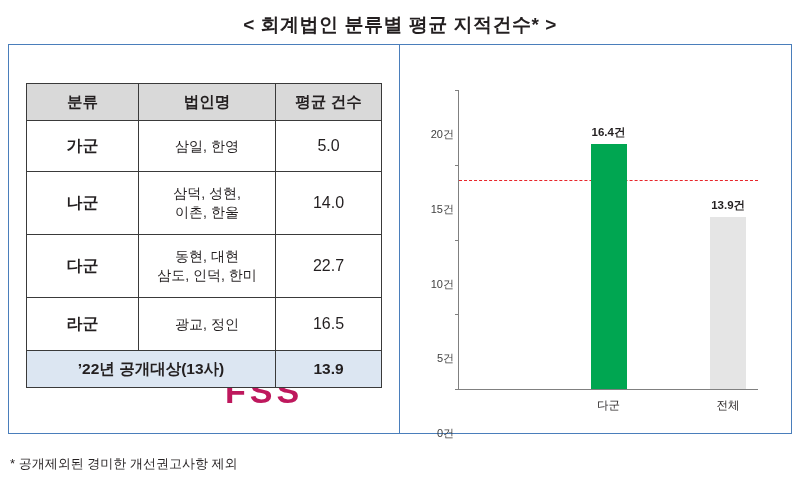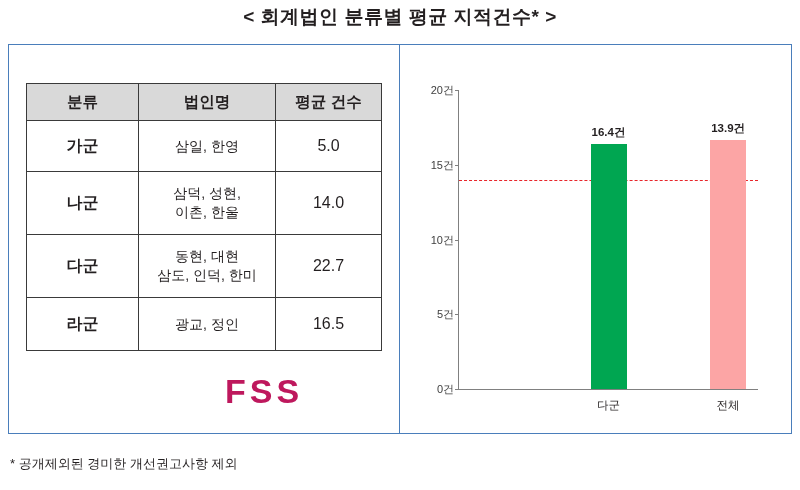--- a/index.html
+++ b/index.html
@@ -16,21 +16,21 @@
     overflow: hidden;
   }
   #page {
     position: relative;
     width: 800px;
     height: 490px;
   }
   
   #title {
     position: absolute;
-    top: 4px;
+    top: 12px;
     left: 0;
     width: 800px;
     text-align: center;
     font-size: 19px;
     font-weight: bold;
     letter-spacing: 0.5px;
     color: #231f20;
   }
   
   #frame {
@@ -134,20 +134,21 @@
     box-sizing: border-box;
   }
   .ytick {
     position: absolute;
     right: 100%;
     margin-right: 5px;
     transform: translateY(-50%);
     font-size: 11px;
     color: #404040;
     white-space: nowrap;
+    margin-top: 44px;
   }
   .ytick-mark {
     position: absolute;
     left: -4px;
     width: 4px;
     height: 1px;
     background: #808080;
   }
   .gridline-row {
     position: absolute;
@@ -248,20 +249,24 @@
           </td>
           <td class="val">22.7</td>
         </tr>
         <tr class="r4">
           <td class="cat">라군</td>
           <td class="names">
             <span>광교, 정인</span>
           </td>
           <td class="val">16.5</td>
         </tr>
+        <tr class="total">
+          <td colspan="2">’22년 공개대상(13사)</td>
+          <td>13.9</td>
+        </tr>
       </tbody>
     </table>
   </div>
 
   <div id="chart">
     <div id="plot">
 
       <div id="refline" style="bottom: 207.805px; border-top-color: rgb(232, 38, 43);"></div>
     <div class="gridline-row" style="bottom: 0px;">
           <div class="ytick-mark"></div>
@@ -280,21 +285,21 @@
           <div class="ytick">15건</div>
         </div>
         <div class="gridline-row" style="bottom: 299px;">
           <div class="ytick-mark"></div>
           <div class="ytick">20건</div>
         </div>
         <div class="bar" style="height: 245.18px; left: 131.5px; background: rgb(0, 166, 81);">
           <div class="bar-label">16.4건</div>
           <div class="xtick">다군</div>
         </div>
-        <div class="bar" style="height: 249px; left: 251.1px; background: #fca5a5; text-align: center;">
+        <div class="bar" style="height: 172px; left: 251.1px; background: #e5e5e5; text-align: center;">
           <div class="bar-label">13.9건</div>
           <div class="xtick">전체</div>
         </div>
       </div>
   </div>
 
   <div id="footnote">* 공개제외된 경미한 개선권고사항 제외</div>
 </div>
 
 </body></html>

